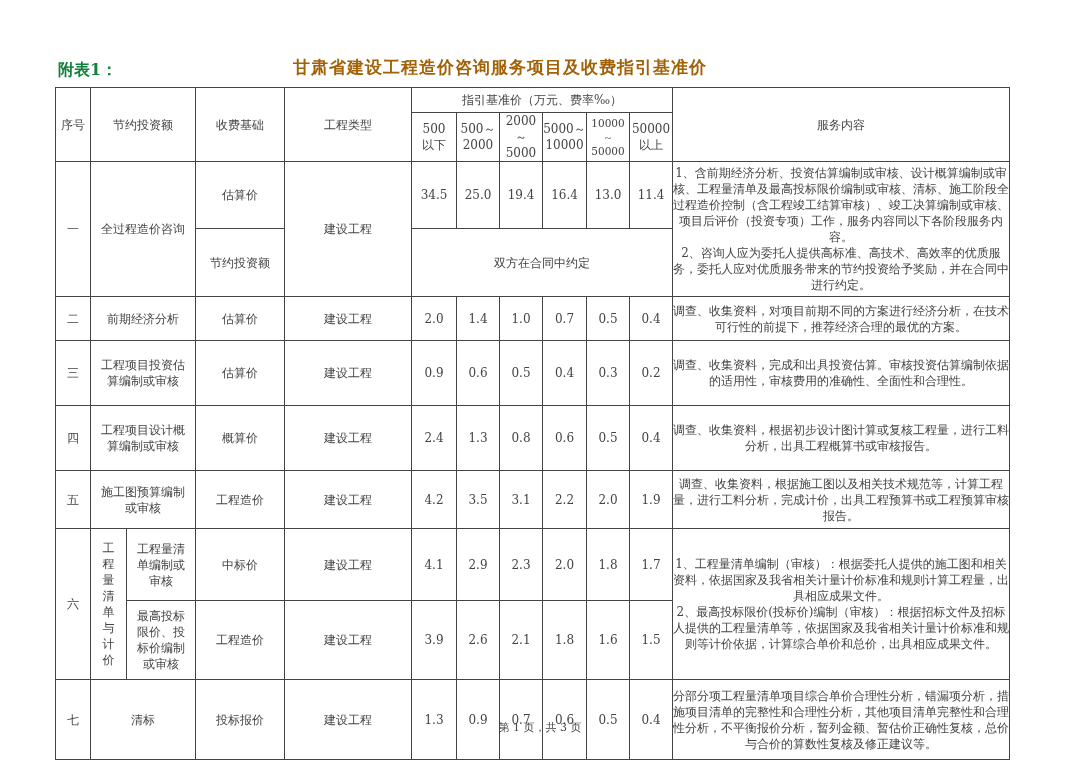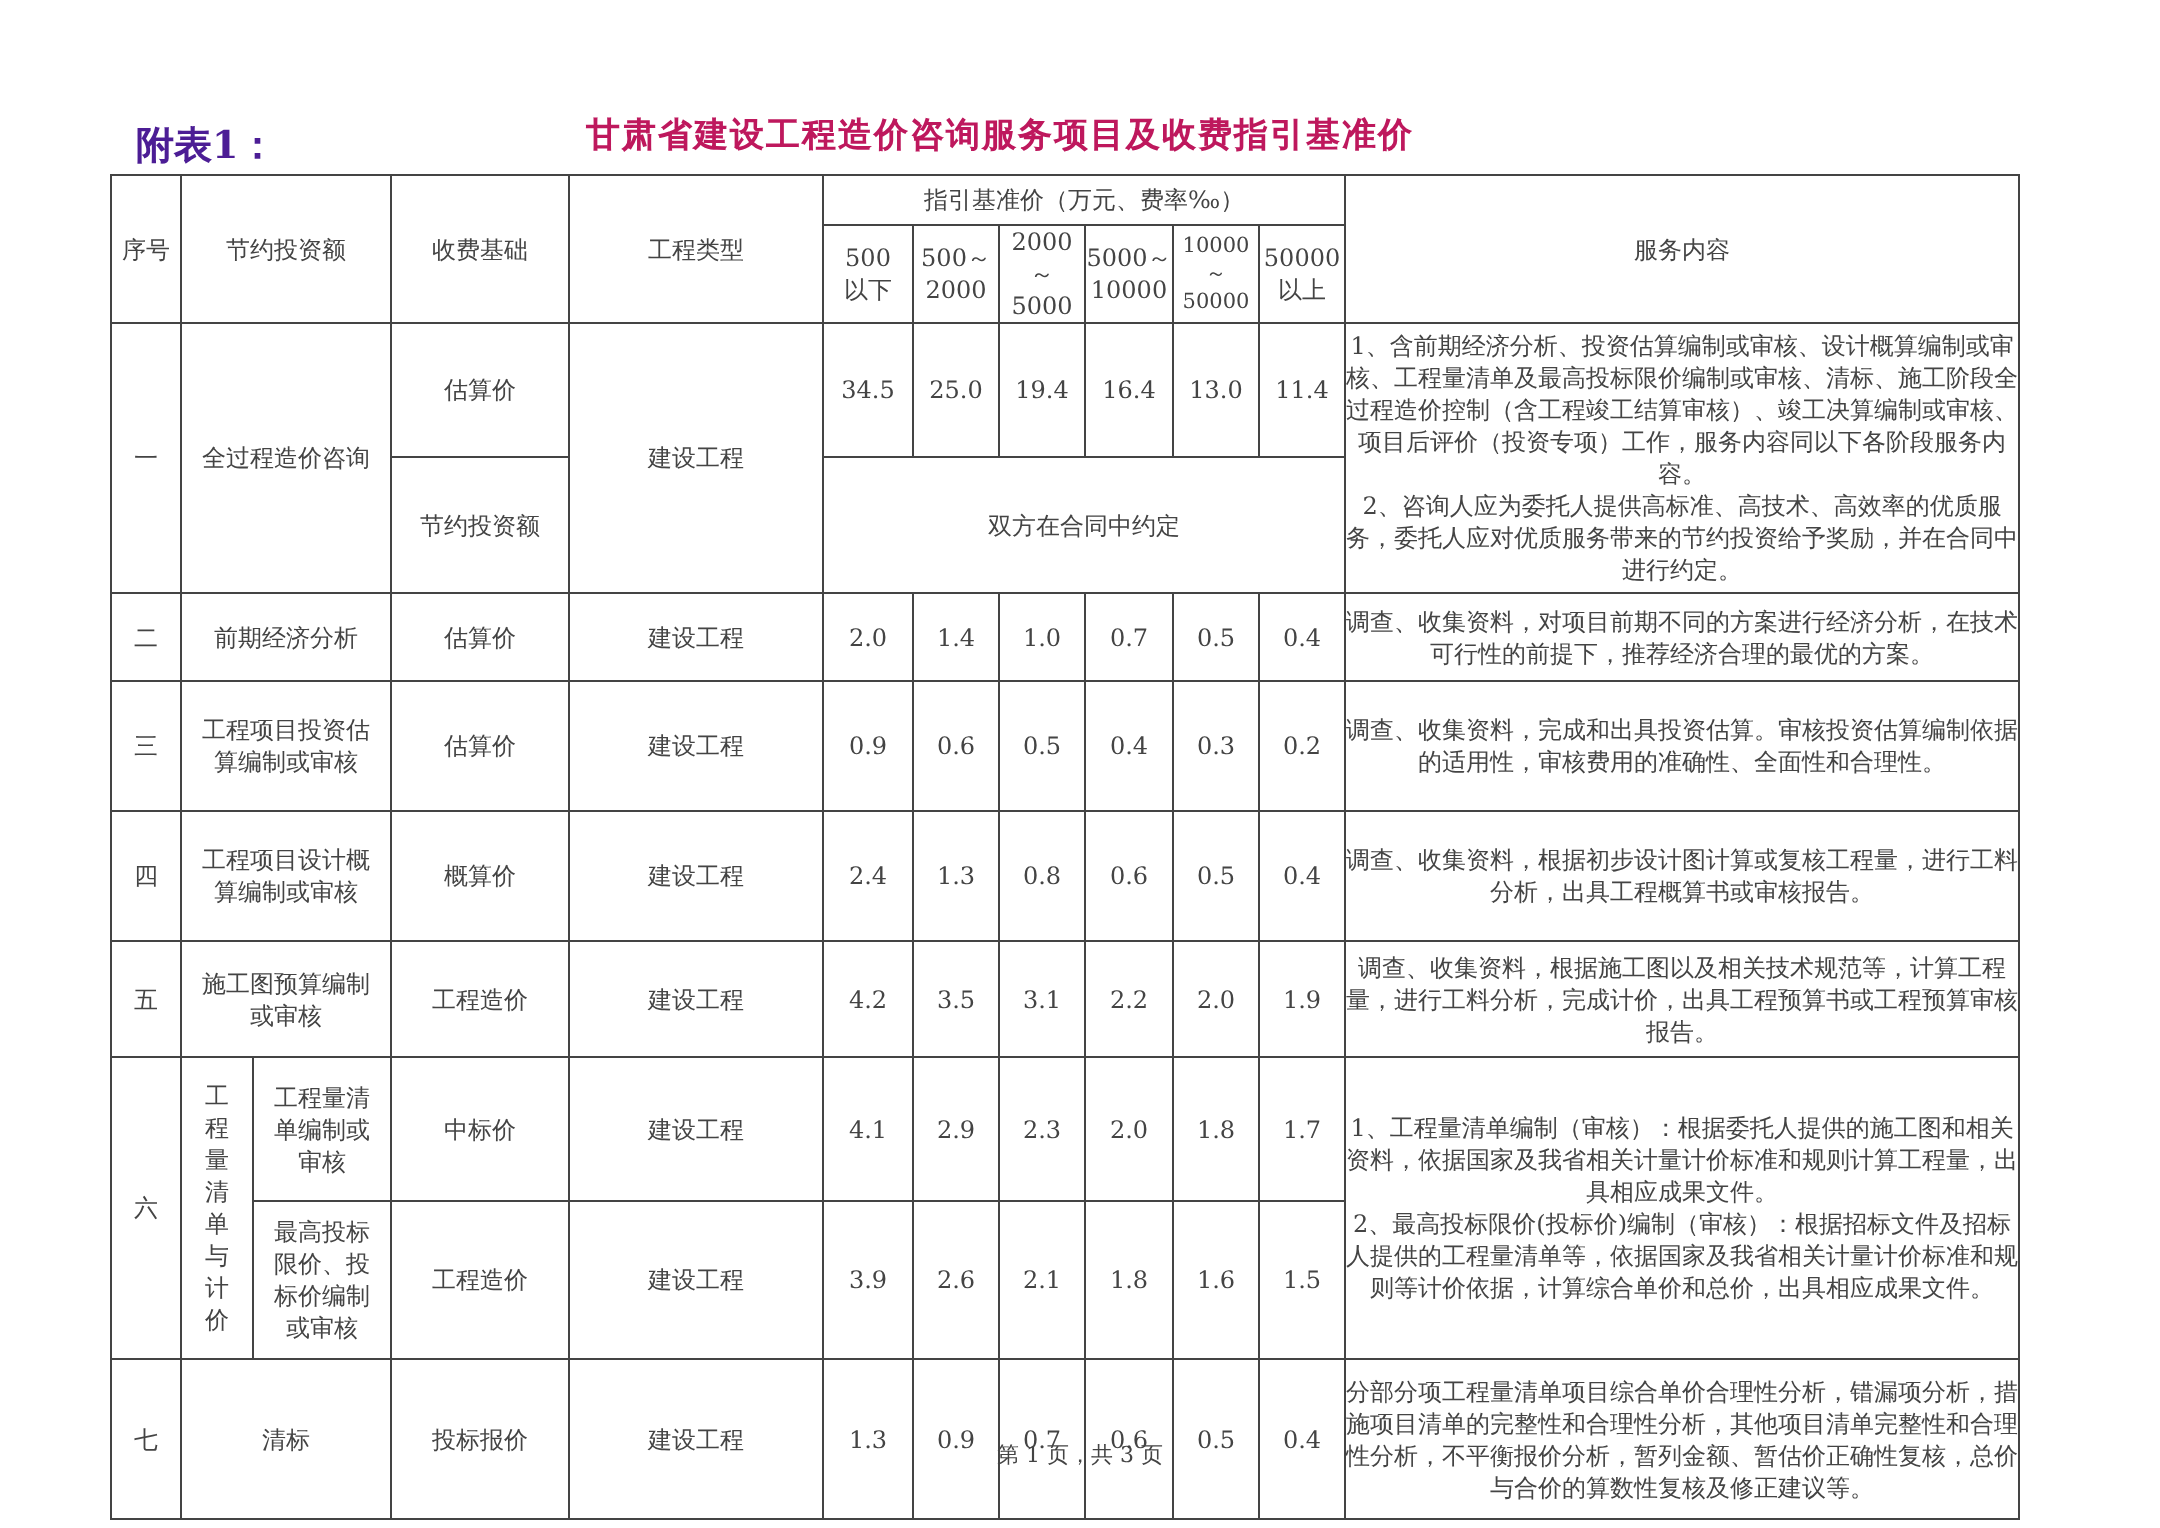--- a/index.html
+++ b/index.html
@@ -1,19 +1,19 @@
 <!DOCTYPE html>
 <html><head>
 <meta charset="utf-8">
 <style>
   html, body { margin:0; padding:0; background:#ffffff; }
   body { width:1080px; height:764px; position:relative; overflow:hidden;
          font-family:"DejaVu Serif", "Liberation Serif", serif; color:#333; }
-  .label-top { position:absolute; left:68px; top:60px; font-size:19px; font-weight:bold; color:#4c1d95; }
-  .title { position:absolute; left:0; width:1000px; top:56px; text-align:center; font-size:17px; font-weight:bold; color:#be185d; letter-spacing:1px; }
+  .label-top { position:absolute; left:58px; top:60px; font-size:16px; font-weight:bold; color:#15803d; }
+  .title { position:absolute; left:0; width:1000px; top:56px; text-align:center; font-size:17px; font-weight:bold; color:#a16207; letter-spacing:1px; }
   table.main { position:absolute; left:55px; top:87px; border-collapse:collapse; table-layout:fixed; width:955px; }
   table.main td { border:1px solid #444; text-align:center; vertical-align:middle; font-size:12px; line-height:16px; padding:0; color:#444; }
   td.svc { text-align:justify; padding:2px 4px; font-size:11.5px; line-height:15.5px; vertical-align:middle; }
   td.num { font-size:12.5px; }
   .small { font-size:10.5px !important; line-height:14px !important; }
   .vert { width:14px; margin:11px auto; line-height:16px; word-break:break-all; }
   .footer { position:absolute; left:0; width:1080px; top:720px; text-align:center; font-size:11px; color:#444; }
   p { margin:0; }
 </style>
 </head>

